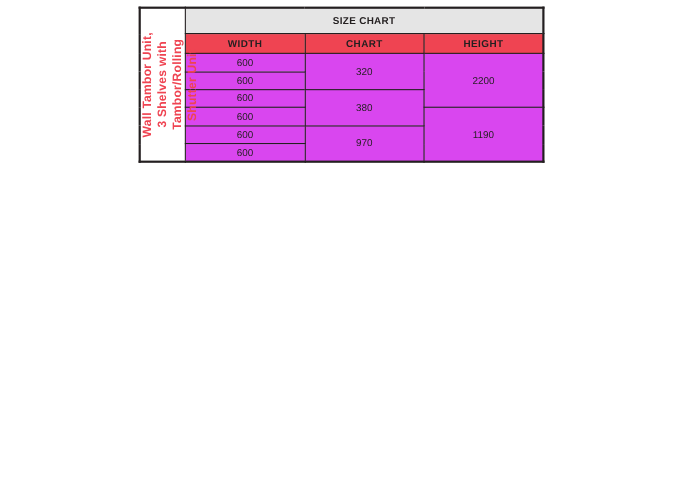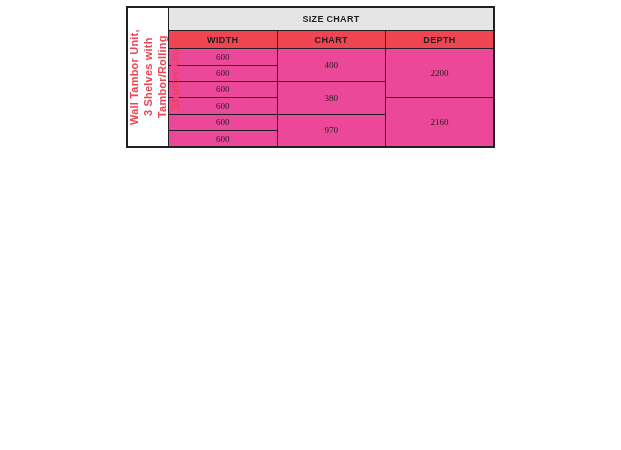--- a/index.html
+++ b/index.html
@@ -80,22 +80,21 @@
     font-size: 11px;
     font-weight: bold;
     letter-spacing: 0.4px;
     height: 17px;
     margin-top: 48px;
   }
 
   td.data-cell {
     height: 15px;
     font-size: 9px;
-    background: #ec4899;
-    font-family: Liberation Serif, serif;
+    background: #d946ef;
   }
 
   .col-width  { width: 110px; }
   .col-depth  { width: 110px; }
   .col-height { width: 109px; }
 </style>
 </head>
 <body>
 
 <div id="size-chart-wrapper">
@@ -106,38 +105,38 @@
           <div class="product-name-inner">Wall Tambor Unit,
 3 Shelves with
 Tambor/Rolling
 Shutter Unit</div>
         </td>
         <th class="chart-title" colspan="3">SIZE CHART</th>
       </tr>
       <tr>
         <th class="col-head col-width">WIDTH</th>
         <th class="col-head col-depth">CHART</th>
-        <th class="col-head col-height">DEPTH</th>
+        <th class="col-head col-height">HEIGHT</th>
       </tr>
 
       <tr>
         <td class="data-cell">600</td>
-        <td class="data-cell" rowspan="2">400</td>
+        <td class="data-cell" rowspan="2">320</td>
         <td class="data-cell" rowspan="3">2200</td>
       </tr>
       <tr>
         <td class="data-cell">600</td>
       </tr>
       <tr>
         <td class="data-cell">600</td>
         <td class="data-cell" rowspan="2">380</td>
       </tr>
       <tr>
         <td class="data-cell">600</td>
-        <td class="data-cell" rowspan="3">2160</td>
+        <td class="data-cell" rowspan="3">1190</td>
       </tr>
       <tr>
         <td class="data-cell">600</td>
         <td class="data-cell" rowspan="2">970</td>
       </tr>
       <tr>
         <td class="data-cell">600</td>
       </tr>
     </tbody>
   </table>

